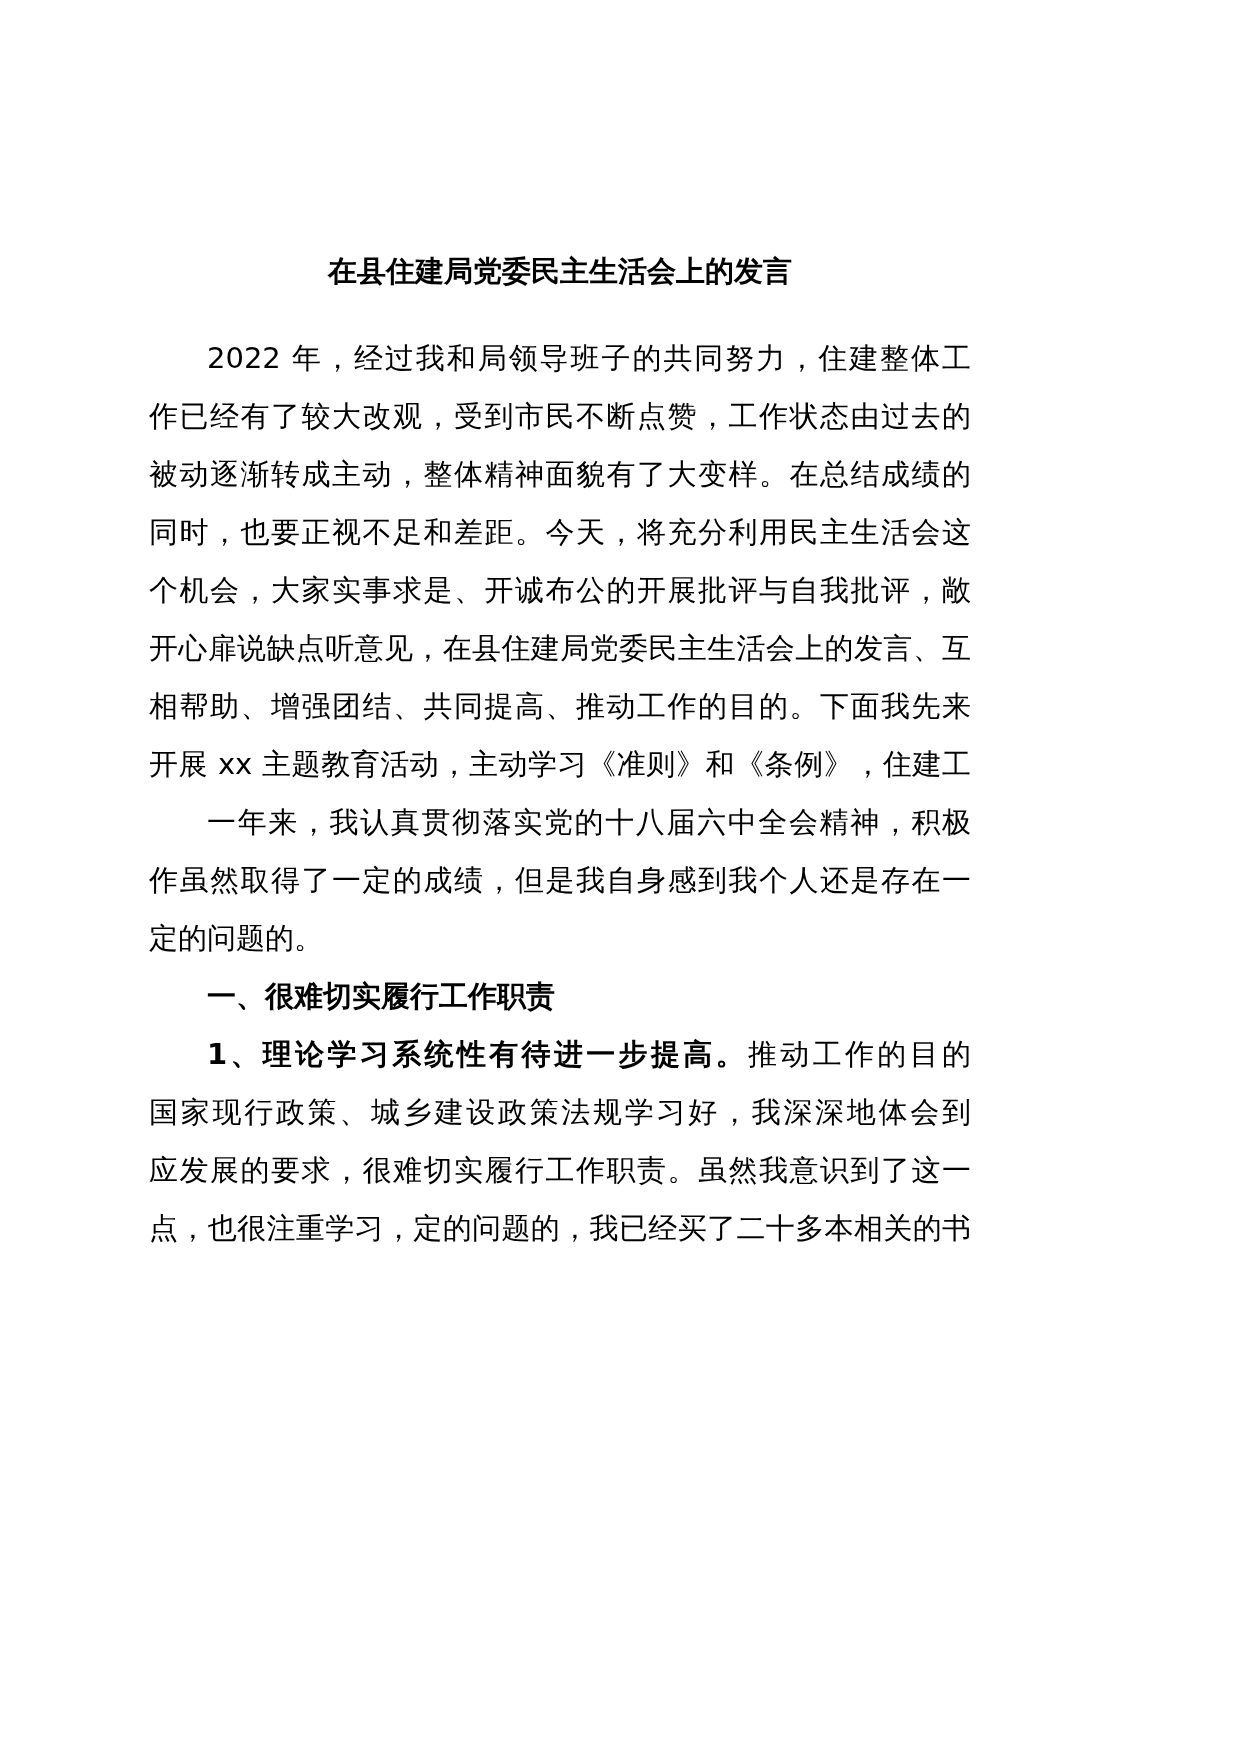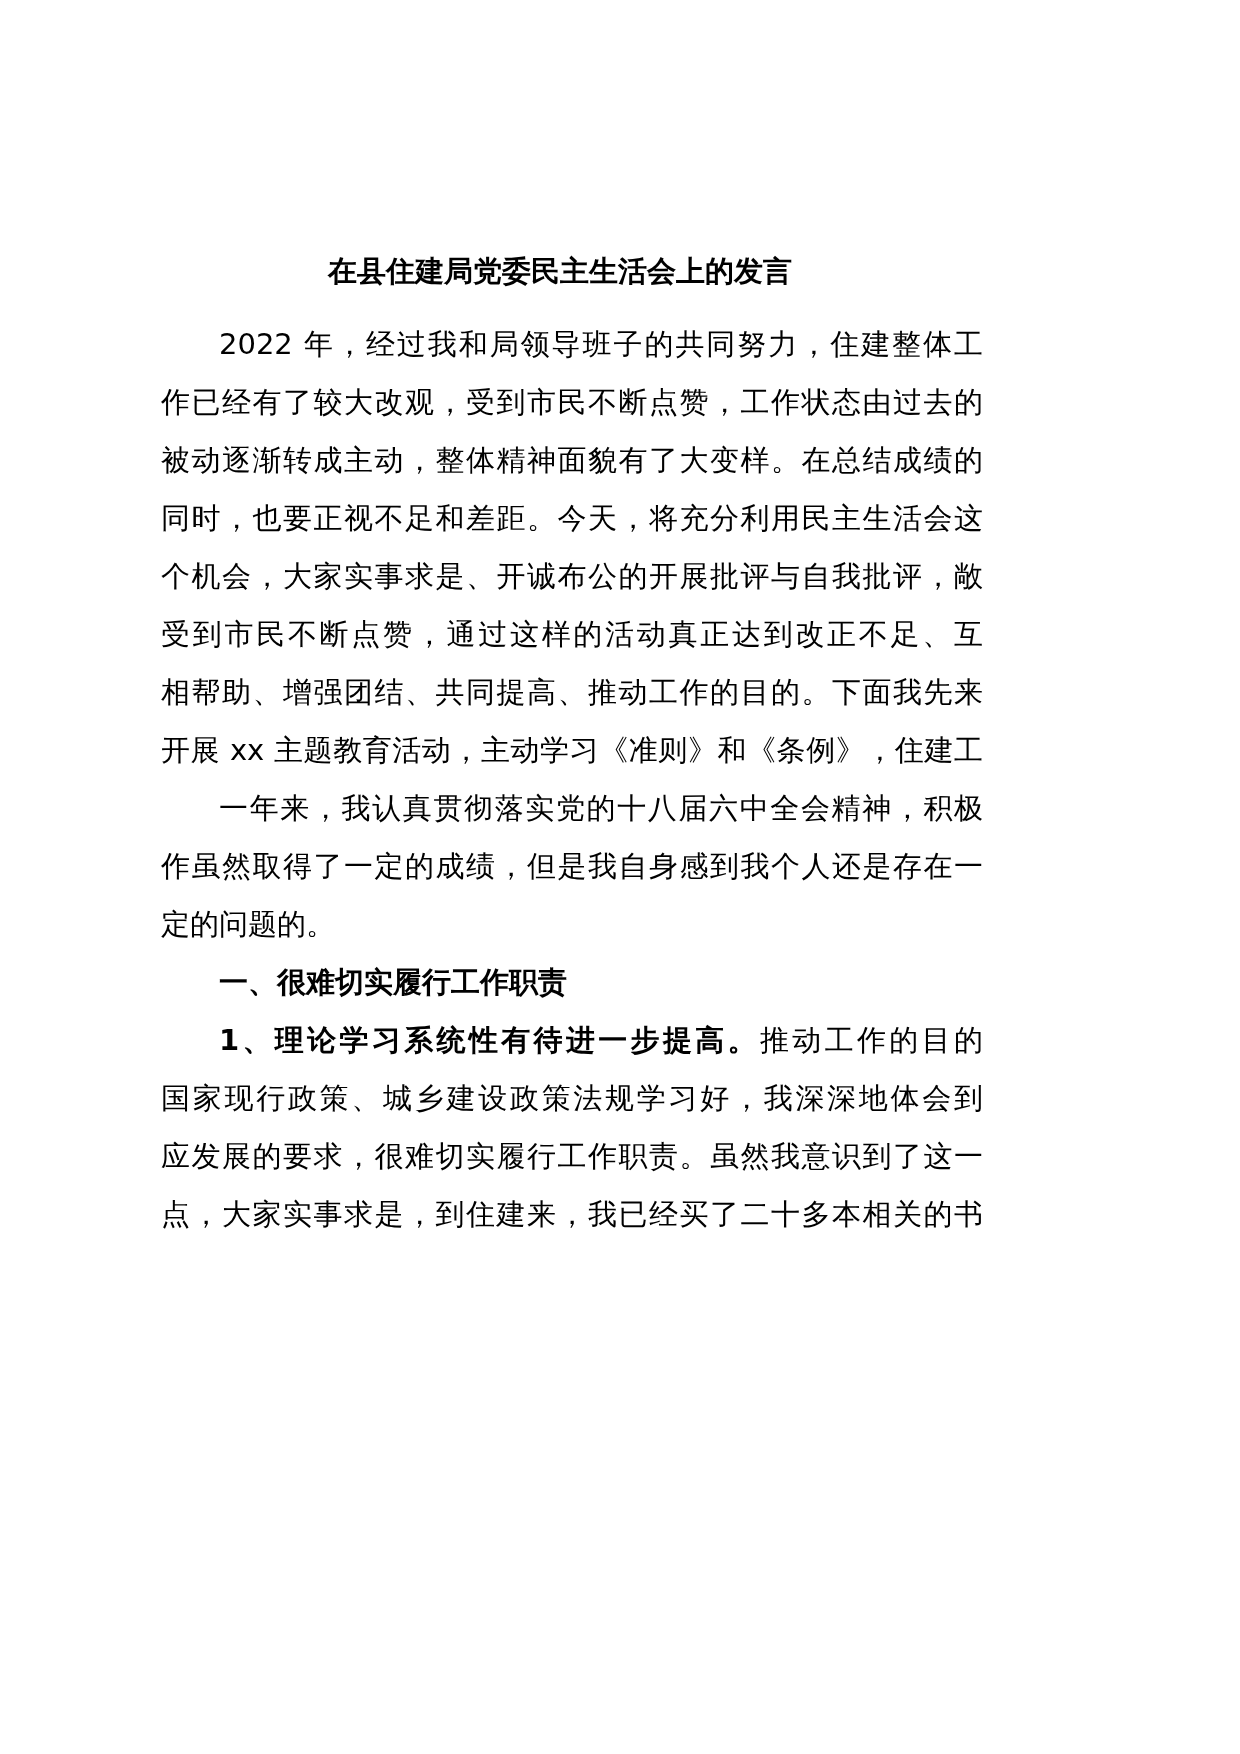--- a/index.html
+++ b/index.html
@@ -30,23 +30,22 @@
       width: 1120px;
       text-align: center;
       font-size: 29px;
       font-weight: bold;
       line-height: 48px;
       letter-spacing: 0px;
     }
     .body {
       position: absolute;
       left: 149px;
-      top: 315px;
+      top: 329px;
       width: 822px;
-      margin-left: 12px;
     }
     .line {
       display: block;
       height: 58px;
       line-height: 58px;
       font-size: 29px;
       white-space: nowrap;
       text-align: justify;
       text-align-last: justify;
     }
@@ -68,34 +67,34 @@
   <div class="title">在县住建局党委民主生活会上的发言</div>
 
   <div class="body">
 
     <div>
       <span class="line indent">2022 年，经过我和局领导班子的共同努力，住建整体工</span>
       <span class="line">作已经有了较大改观，受到市民不断点赞，工作状态由过去的</span>
       <span class="line">被动逐渐转成主动，整体精神面貌有了大变样。在总结成绩的</span>
       <span class="line">同时，也要正视不足和差距。今天，将充分利用民主生活会这</span>
       <span class="line">个机会，大家实事求是、开诚布公的开展批评与自我批评，敞</span>
-      <span class="line">受到市民不断点赞，通过这样的活动真正达到改正不足、互</span>
+      <span class="line">开心扉说缺点听意见，在县住建局党委民主生活会上的发言、互</span>
       <span class="line">相帮助、增强团结、共同提高、推动工作的目的。下面我先来</span>
     </div>
 
     <div>
       <span class="line">开展 xx 主题教育活动，主动学习《准则》和《条例》，住建工</span>
       <span class="line indent">一年来，我认真贯彻落实党的十八届六中全会精神，积极</span>
       <span class="line">作虽然取得了一定的成绩，但是我自身感到我个人还是存在一</span>
       <span class="line last">定的问题的。</span>
     </div>
 
     <span class="line last indent bold">一、很难切实履行工作职责</span>
 
     <div>
       <span class="line indent"><span class="bold">1、理论学习系统性有待进一步提高。</span><span>推动工作的目的</span></span>
       <span class="line">国家现行政策、城乡建设政策法规学习好，我深深地体会到</span>
       <span class="line">应发展的要求，很难切实履行工作职责。虽然我意识到了这一</span>
-      <span class="line">点，大家实事求是，到住建来，我已经买了二十多本相关的书</span>
+      <span class="line">点，也很注重学习，定的问题的，我已经买了二十多本相关的书</span>
     </div>
 
   </div>
 </div>
 
 </body></html>

